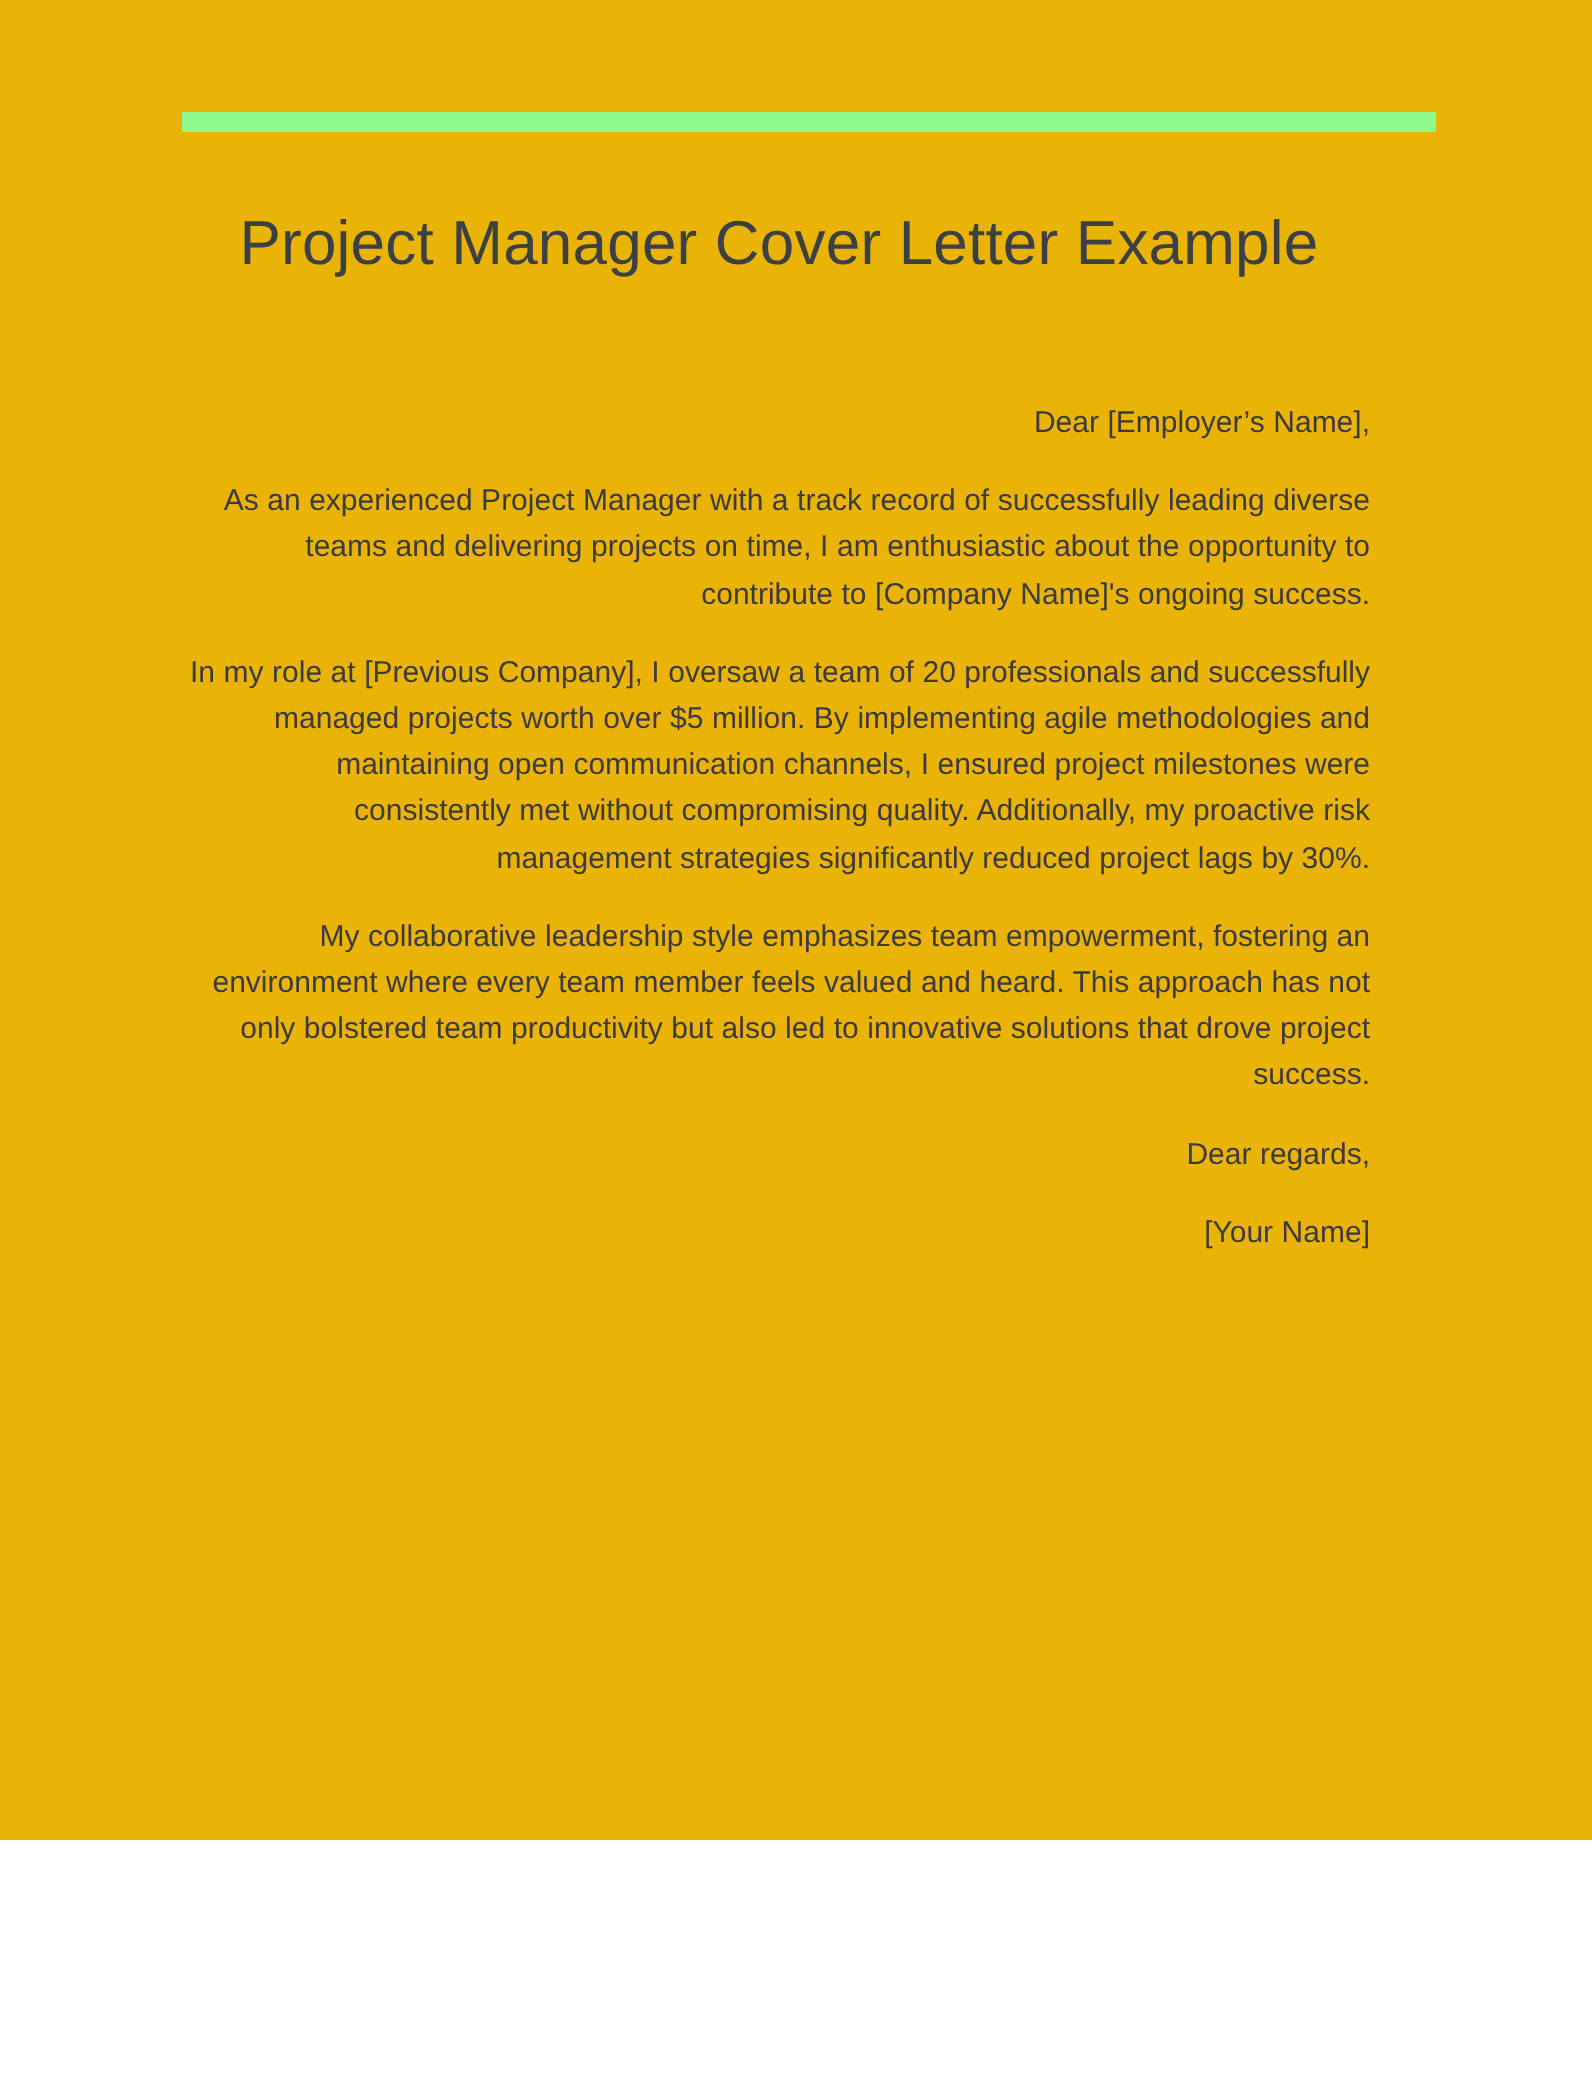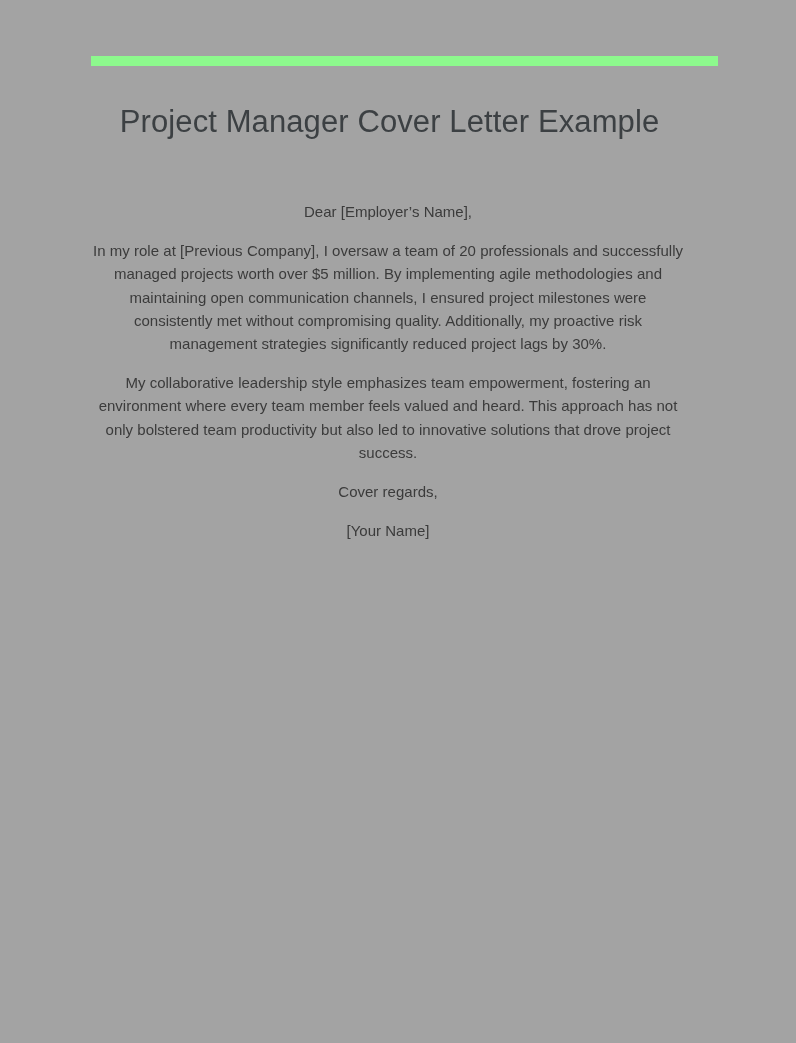--- a/index.html
+++ b/index.html
@@ -10,22 +10,22 @@
   body {
     width: 796px;
     height: 1043px;
     overflow: hidden;
     font-family: "Liberation Sans", sans-serif;
     -webkit-font-smoothing: antialiased;
   }
   .page {
     position: relative;
     width: 796px;
-    height: 1043px;
-    background: #a3a3a3;
+    height: 920px;
+    background: #eab308;
     box-sizing: border-box;
   }
   .accent-bar {
     position: absolute;
     left: 91px;
     top: 56px;
     width: 627px;
     height: 10px;
     background: #8DF98D;
   }
@@ -46,37 +46,38 @@
     position: absolute;
     left: 91px;
     top: 200px;
     width: 594px;
   }
   .letter-para {
     margin: 0 0 16px 0;
     font-size: 15px;
     line-height: 23.2px;
     color: #3b3b3b;
-    text-align: center;
+    text-align: right;
     word-spacing: 0.1px;
   }
   .letter-para:last-child {
     margin-bottom: 16px;
   }
 </style>
 </head>
 <body>
 
 <div class="page">
 
   <div class="accent-bar"></div>
 
   <h1 class="letter-title">Project Manager Cover Letter Example</h1>
 
   <div class="letter-body">
     <p class="letter-para">Dear [Employer’s Name],</p>
+    <p class="letter-para">As an experienced Project Manager with a track record of successfully leading diverse teams and delivering projects on time, I am enthusiastic about the opportunity to contribute to [Company Name]'s ongoing success.</p>
     <p class="letter-para">In my role at [Previous Company], I oversaw a team of 20 professionals and successfully managed projects worth over $5 million. By implementing agile methodologies and maintaining open communication channels, I ensured project milestones were consistently met without compromising quality. Additionally, my proactive risk management strategies significantly reduced project lags by 30%.</p>
     <p class="letter-para">My collaborative leadership style emphasizes team empowerment, fostering an environment where every team member feels valued and heard. This approach has not only bolstered team productivity but also led to innovative solutions that drove project success.</p>
-    <p class="letter-para">Cover regards,</p>
+    <p class="letter-para">Dear regards,</p>
     <p class="letter-para">[Your Name]</p>
   </div>
 
 </div>
 
 </body></html>

